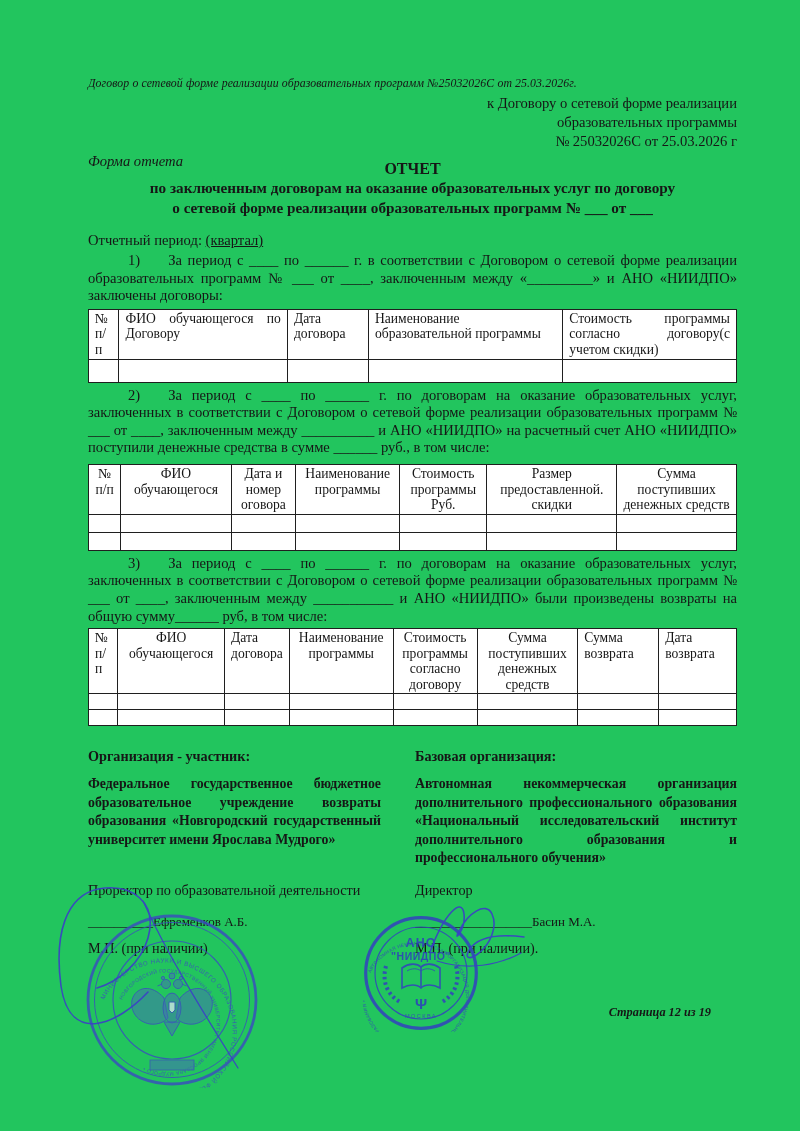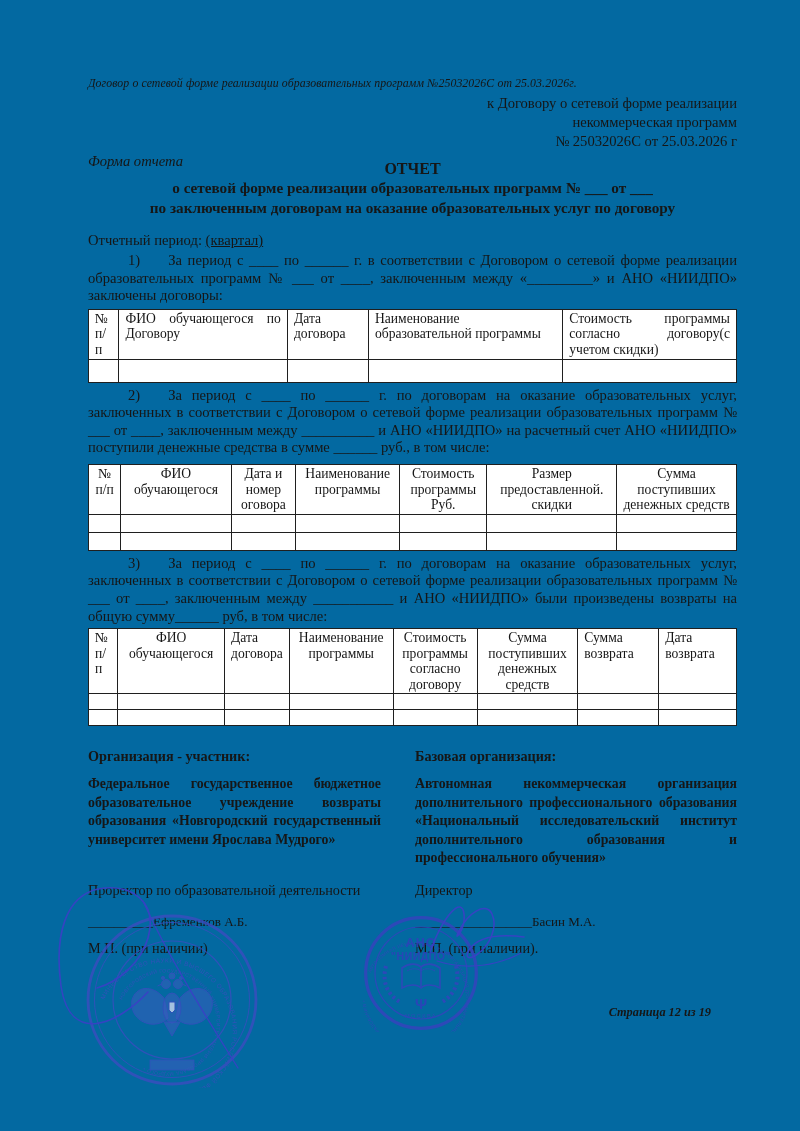--- a/index.html
+++ b/index.html
@@ -1,18 +1,18 @@
 <!DOCTYPE html>
 <html><head>
 <meta charset="utf-8">
 <style>
   html,body { margin:0; padding:0; background:#ffffff; }
   .page {
     position:relative; width:800px; height:1131px; overflow:hidden;
-    background:#0369a1; color:#161616;
+    background:#22c55e; color:#161616;
     font-family:"Liberation Serif", serif;
   }
   .content { padding:76px 63px 0 88px; }
 
   .ref-line { font-style:italic; font-size:11.8px; line-height:14px; letter-spacing:.1px; }
   .appendix { margin-top:4px; text-align:right; font-size:14.6px; line-height:19px; }
   .form-row { position:relative; height:0; }
   .form-label { position:absolute; left:0; top:2px; font-style:italic; font-size:14.6px; }
   .title-block { margin-top:8px; text-align:center; font-weight:bold; }
   .title-main { font-size:16px; line-height:19px; }
@@ -57,32 +57,32 @@
 </head>
 <body>
 
 <div class="page">
   <div class="content">
 
     <div class="ref-line">Договор о сетевой форме реализации образовательных программ №25032026С от 25.03.2026г.</div>
 
     <div class="appendix">
       <div>к Договору о сетевой форме реализации</div>
-      <div>некоммерческая программ</div>
+      <div>образовательных программы</div>
       <div>№ 25032026С  от 25.03.2026 г</div>
     </div>
 
     <div class="form-row">
       <span class="form-label">Форма отчета</span>
     </div>
 
     <div class="title-block">
       <div class="title-main">ОТЧЕТ</div>
+      <div class="title-sub">по заключенным договорам на оказание образовательных услуг по договору</div>
       <div class="title-sub">о сетевой форме реализации образовательных программ № ___ от ___</div>
-      <div class="title-sub">по заключенным договорам на оказание образовательных услуг по договору</div>
     </div>
 
     <div class="period-line">
       <span>Отчетный период: </span><span class="period-value">(квартал)</span>
     </div>
 
     <div class="para">
       <span class="para-num">1)</span><span>За период с ____ по ______ г. в соответствии с Договором о сетевой форме реализации образовательных программ № ___ от ____, заключенным между «_________» и АНО «НИИДПО» заключены договоры:</span>
     </div>
 

